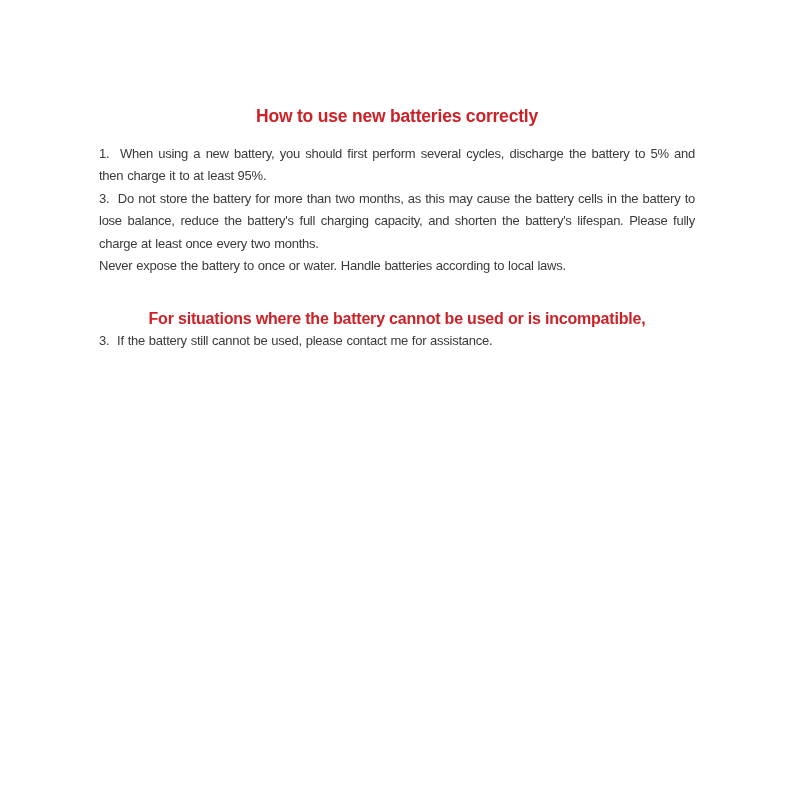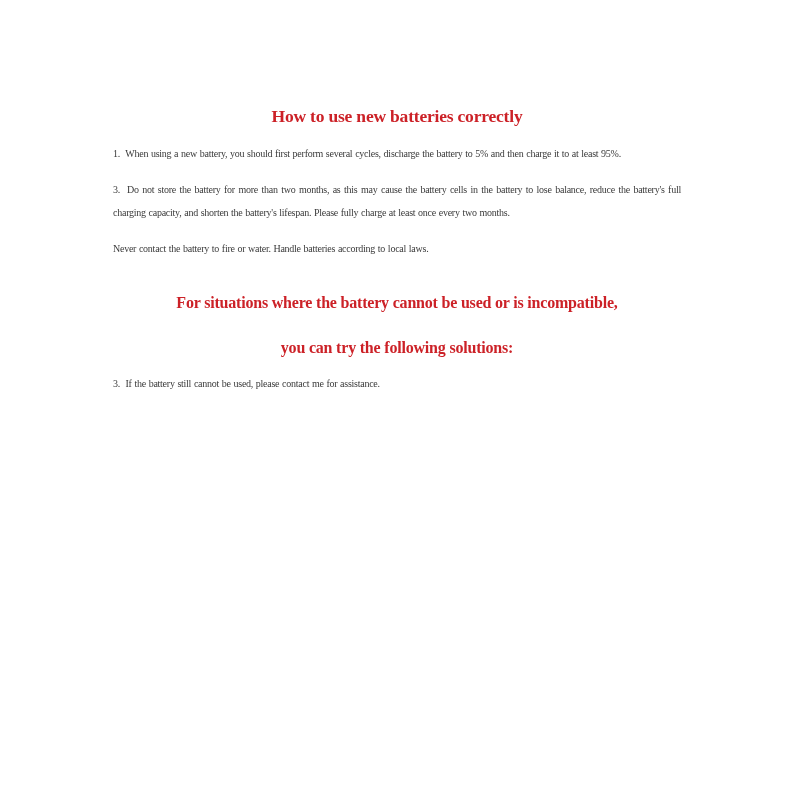--- a/index.html
+++ b/index.html
@@ -6,41 +6,41 @@
     margin: 0;
     padding: 0;
     background: #ffffff;
   }
   .page {
     position: relative;
     width: 800px;
     height: 562px;
     background: #ffffff;
     overflow: hidden;
-    font-family: Liberation Serif, serif;
+    font-family: Liberation Sans, sans-serif;
   }
   .content {
     position: absolute;
     left: 99px;
     top: 104px;
     width: 596px;
   }
   .main-title {
     margin: 0 0 15px 0;
     text-align: center;
     font-size: 17.5px;
     font-weight: bold;
     color: #cc2127;
     letter-spacing: -0.2px;
     line-height: 24px;
   }
   .body-text p {
-    margin: 14px;
+    margin: 0;
     text-align: justify;
-    font-size: 10px;
+    font-size: 13px;
     line-height: 22.4px;
     color: #3a3a3a;
     letter-spacing: -0.25px;
     word-spacing: 0.5px;
   }
   .sub-title {
     margin: 0;
     text-align: center;
     font-size: 16px;
     font-weight: bold;
@@ -55,24 +55,23 @@
 <body>
 
 <div class="page">
   <div class="content">
 
     <h1 class="main-title">How to use new batteries correctly</h1>
 
     <div class="body-text">
       <p>1.&nbsp; When using a new battery, you should first perform several cycles, discharge the battery to 5% and then charge it to at least 95%.</p>
       <p>3.&nbsp; Do not store the battery for more than two months, as this may cause the battery cells in the battery to lose balance, reduce the battery's full charging capacity, and shorten the battery's lifespan. Please fully charge at least once every two months.</p>
-      <p>Never contact the battery to fire or water. Handle batteries according to local laws.</p>
+      <p>Never expose the battery to once or water. Handle batteries according to local laws.</p>
     </div>
 
     <h2 class="sub-title line1">For situations where the battery cannot be used or is incompatible,</h2>
-    <h2 class="sub-title line2">you can try the following solutions:</h2>
 
     <div class="body-text">
       <p>3.&nbsp; If the battery still cannot be used, please contact me for assistance.</p>
     </div>
 
   </div>
 </div>
 
 </body></html>

